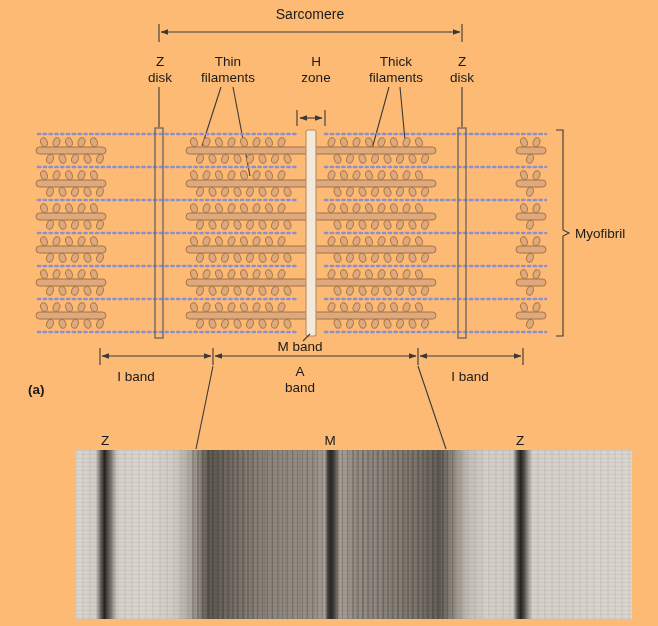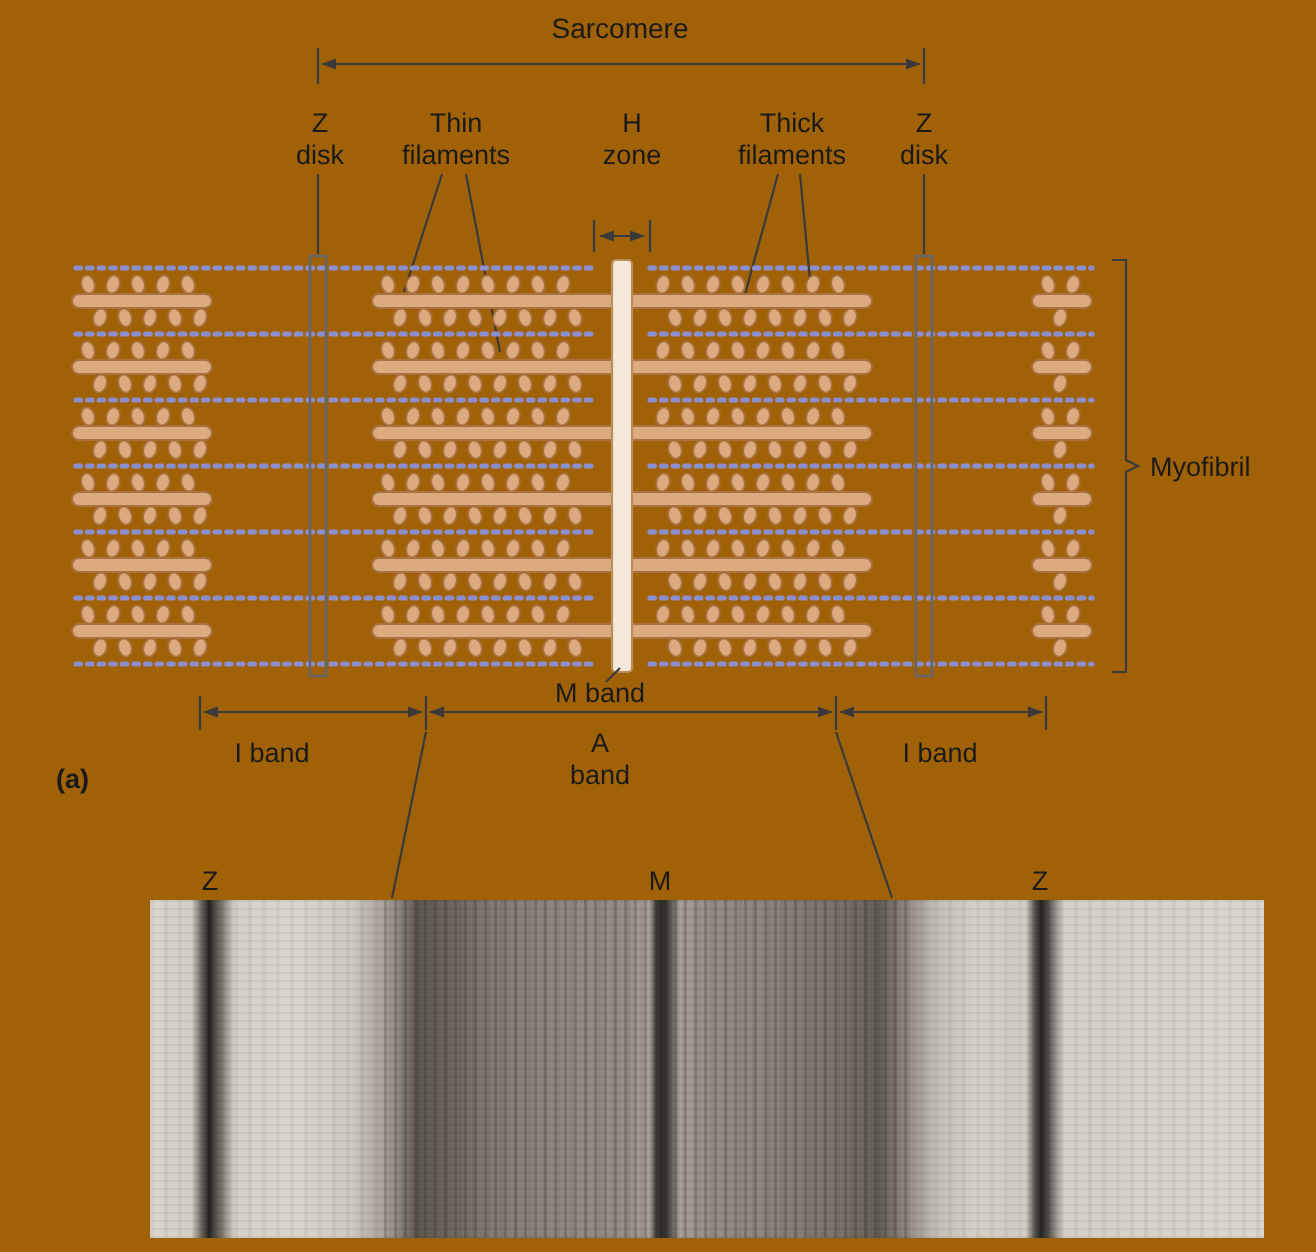--- a/index.html
+++ b/index.html
@@ -1,16 +1,16 @@
 <!DOCTYPE html>
 <html style="--line-color: #3a3a3a; --text-color: #1a1a1a; --thick-fill: #dcaa7e; --thick-stroke: #a8713f; --thin-color: #8b8fd0; --m-band-fill: #f4e8d8; --m-band-stroke: #bb8c5e; --z-disk-stroke: #666666;"><head>
 <meta charset="utf-8">
 <style>
   html,body{margin:0;padding:0;background:#ffffff;}
-  .page{position:relative;width:658px;height:626px;background:#a16207;overflow:hidden;
+  .page{position:relative;width:658px;height:626px;background:#fdba74;overflow:hidden;
         font-family:"Liberation Sans",sans-serif;}
   svg text{font-family:"Liberation Sans",sans-serif;font-size:13.5px;fill:var(--text-color,#1a1a1a);}
   svg text.title{font-size:14px;}
   svg text.bold{font-weight:bold;}
   .ann{stroke:var(--line-color,#3a3a3a);stroke-width:1.1;fill:none;}
   .thin{stroke:var(--thin-color,#8b8fd0);stroke-width:2.6;stroke-dasharray:2.2 3.6;stroke-linecap:round;}
   .thickbody{fill:var(--thick-fill,#dcaa7e);stroke:var(--thick-stroke,#a8713f);stroke-width:1;}
   .head{fill:var(--thick-fill,#dcaa7e);stroke:var(--thick-stroke,#a8713f);stroke-width:0.9;}
   .zdisk{fill:none;stroke:var(--z-disk-stroke,#666);stroke-width:1.3;}
   .mband{fill:var(--m-band-fill,#f4e8d8);stroke:var(--m-band-stroke,#bb8c5e);stroke-width:1.1;}

